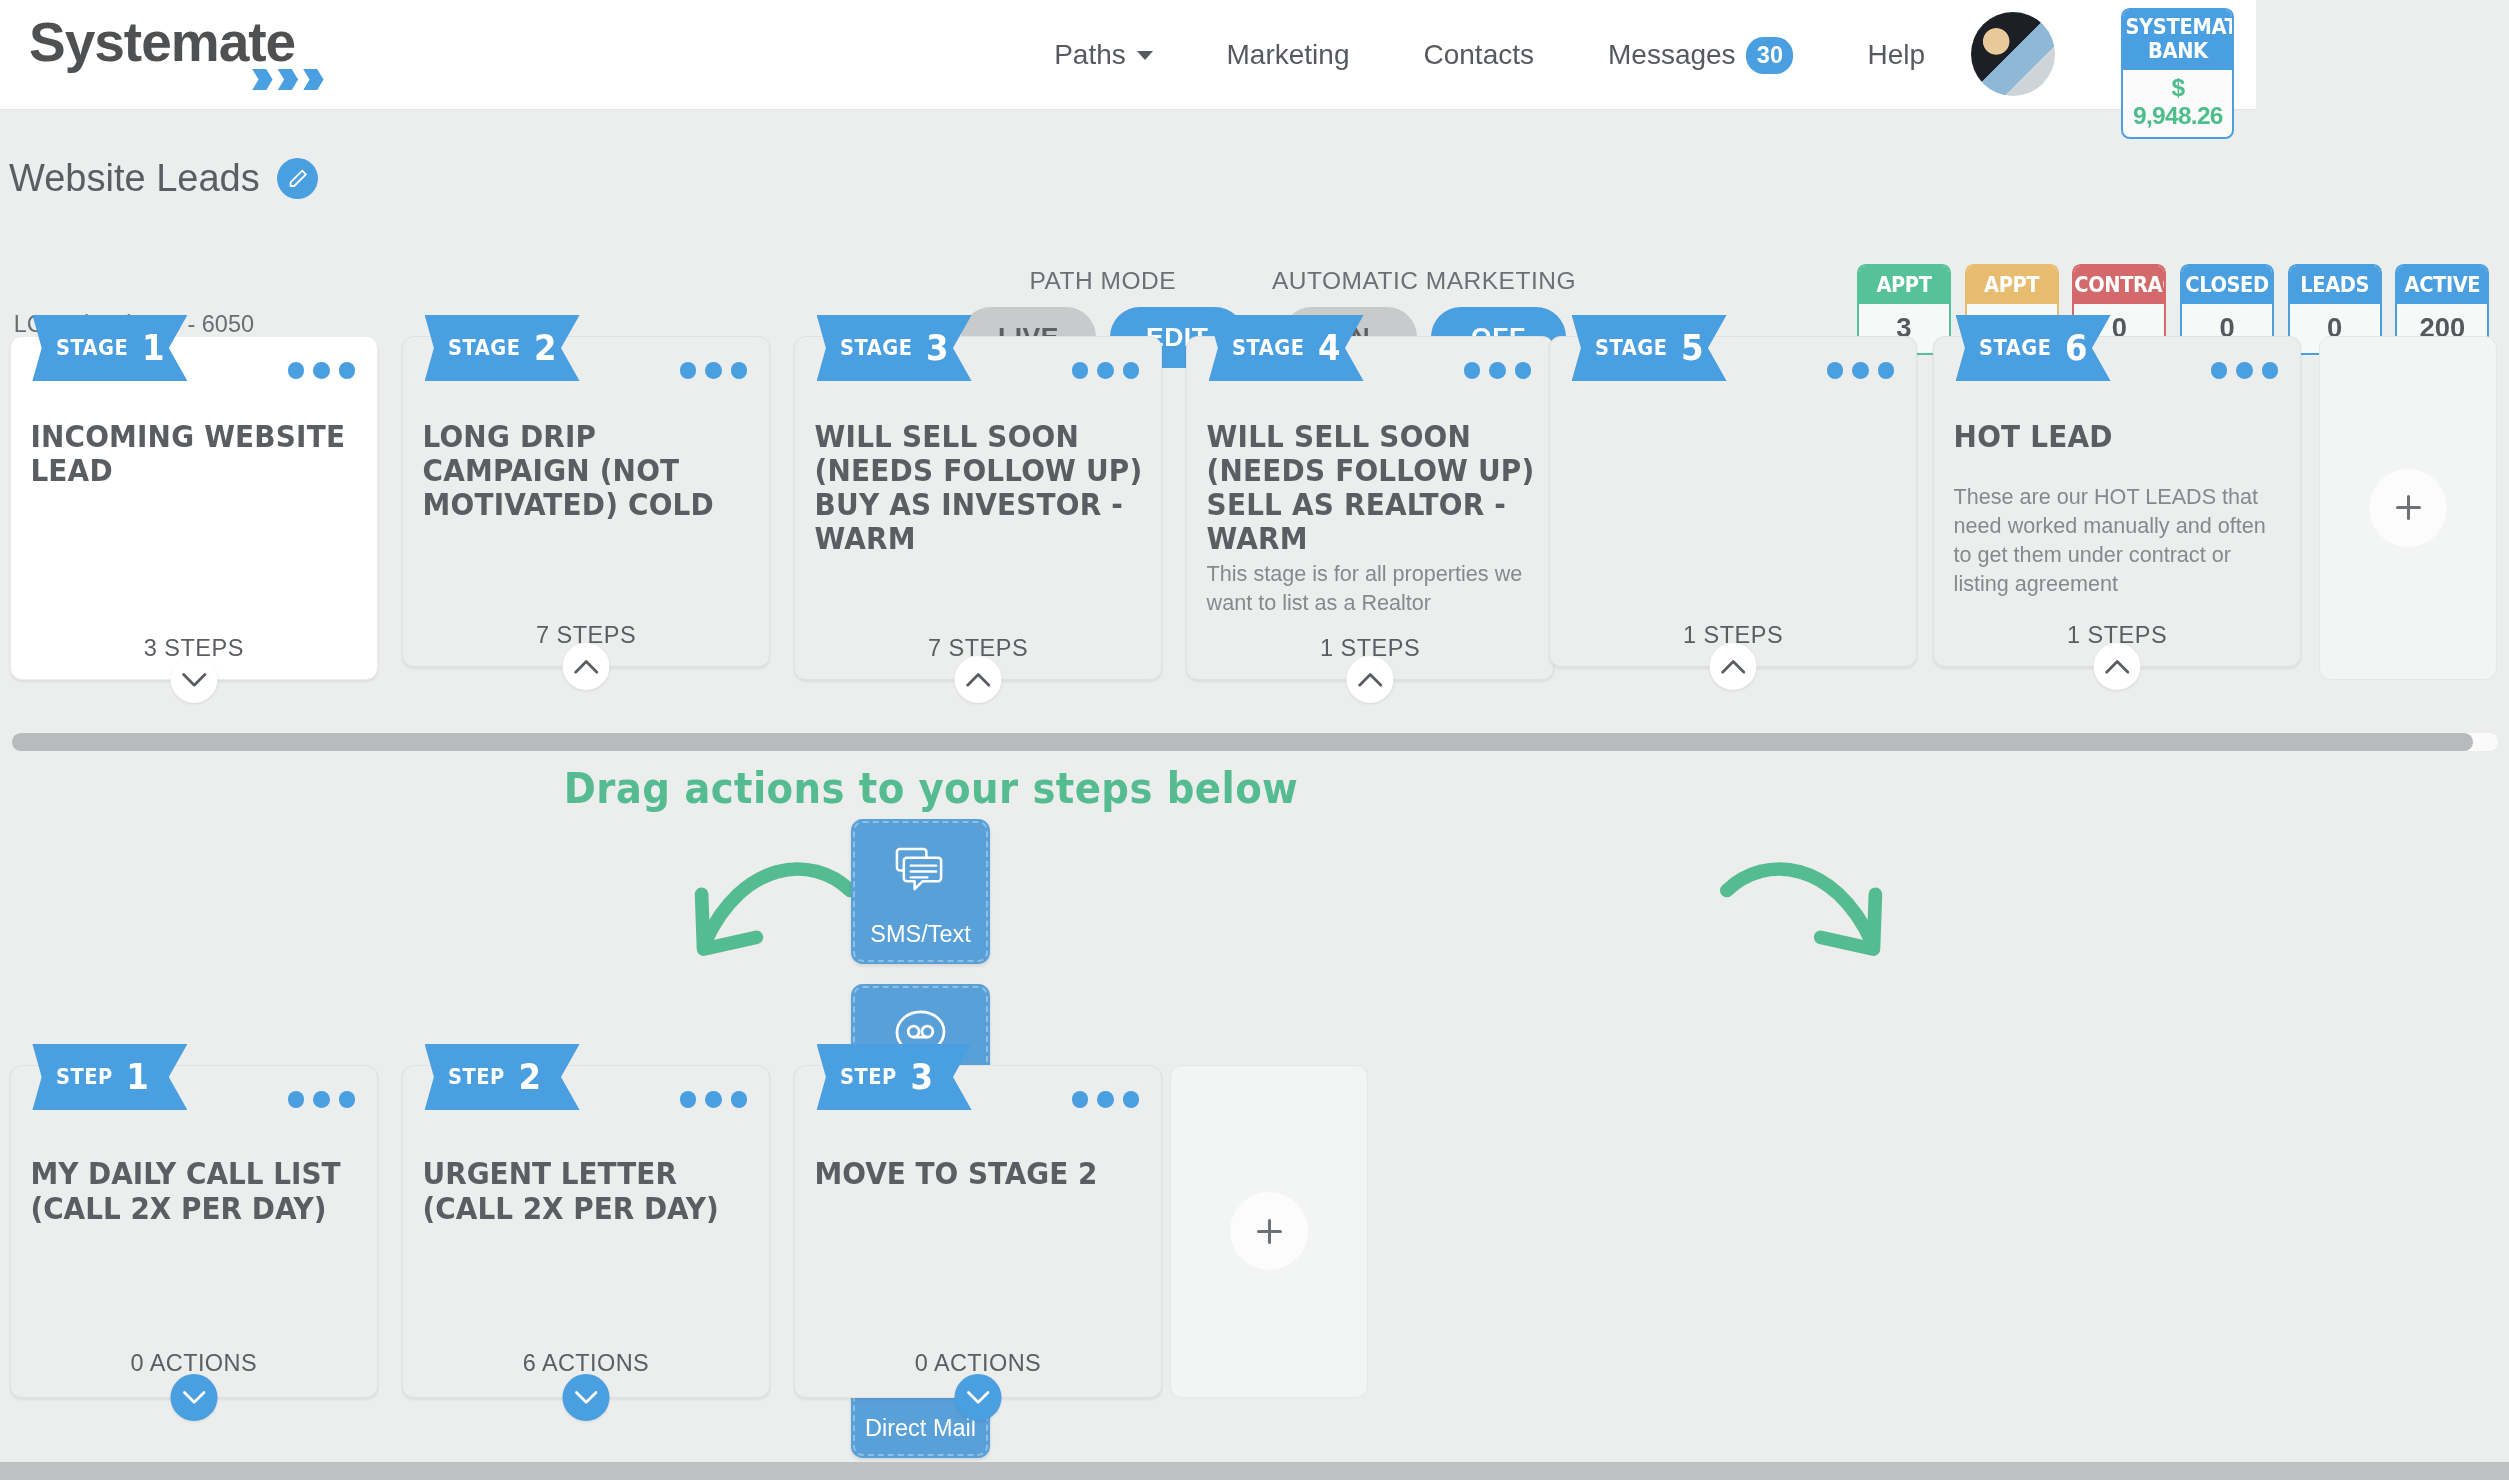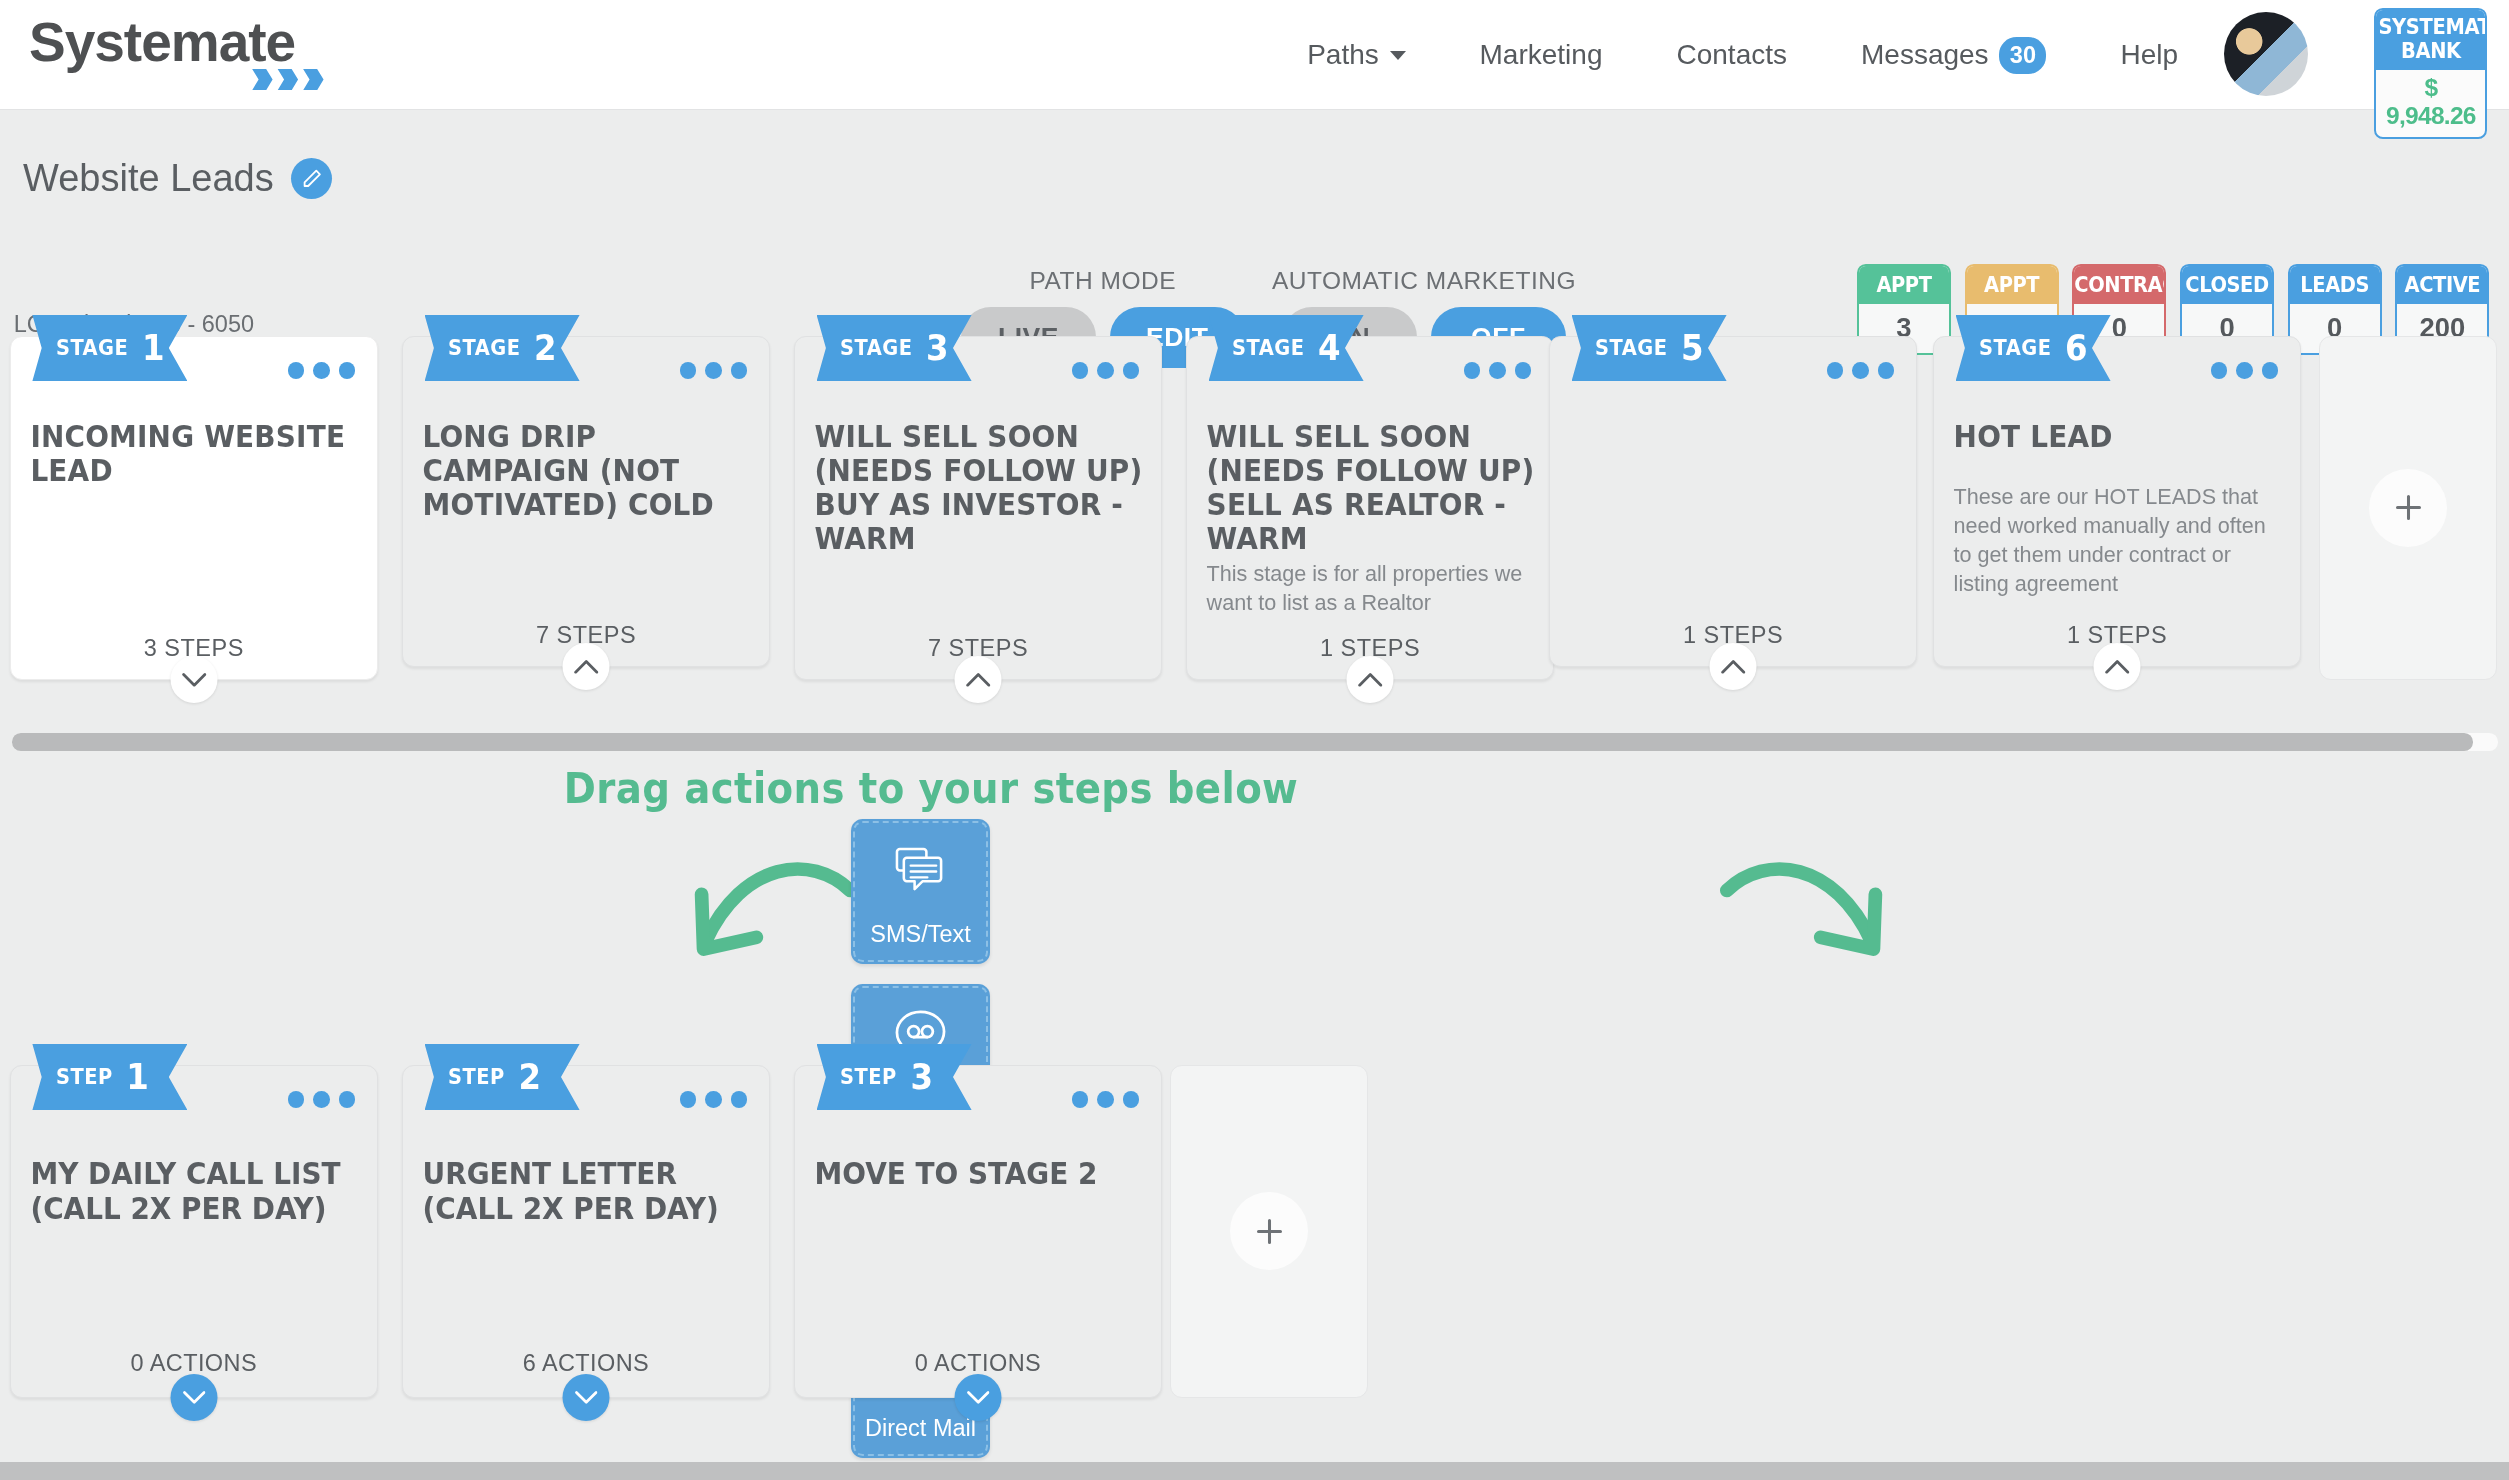--- a/index.html
+++ b/index.html
@@ -6,21 +6,21 @@
   html, body {
     width: 2509px; height: 1480px;
     font-family: "Liberation Sans", sans-serif;
     background: #eceded;
     overflow: hidden;
   }
 
   
   .topnav {
     position: absolute; top: 0; left: 0;
-    width: 2509px; height: 110px;
+    width: 2256px; height: 110px;
     background: #ffffff;
     border-bottom: 1px solid #e2e3e4;
   }
   .logo-wrap { position: absolute; left: 29px; top: 11.8px; }
   .logo-text {
     font-size: 55px; font-weight: 700; color: #4e5052;
     letter-spacing: -1px; line-height: 61px;
   }
   .logo-chev { position: absolute; left: 223px; top: 57px; display: flex; gap: 4.9px; }
   .logo-chev i {
@@ -60,21 +60,21 @@
     font-family: "DejaVu Sans Condensed","Liberation Sans",sans-serif;
     letter-spacing: -0.3px;
   }
   .bank-amt {
     color: #4dbd8b; font-weight: 700; font-size: 24.5px;
     padding: 4.9px 2px 6.9px; letter-spacing: -0.7px;
   }
 
   
   .page-head { position: absolute; top: 110px; left: 0; width: 2509px; height: 167px; }
-  .ph-title-row { position: absolute; left: 23px; top: 47px; display: flex; align-items: center; gap: 17.6px; }
+  .ph-title-row { position: absolute; left: 9px; top: 47px; display: flex; align-items: center; gap: 17.6px; }
   .ph-title { font-size: 38px; color: #5a5e62; }
   .edit-pill {
     width: 41px; height: 41px; border-radius: 50%; background: #4a9fe0;
     display: flex; align-items: center; justify-content: center;
   }
   .ph-sub { position: absolute; left: 13.7px; font-size: 23.5px; color: #6a6e72; }
   .ph-sub.l1 { top: 201px; }
   .ph-sub.l2 { top: 240px; }
 
   .toggle-group { position: absolute; top: 157px; }

